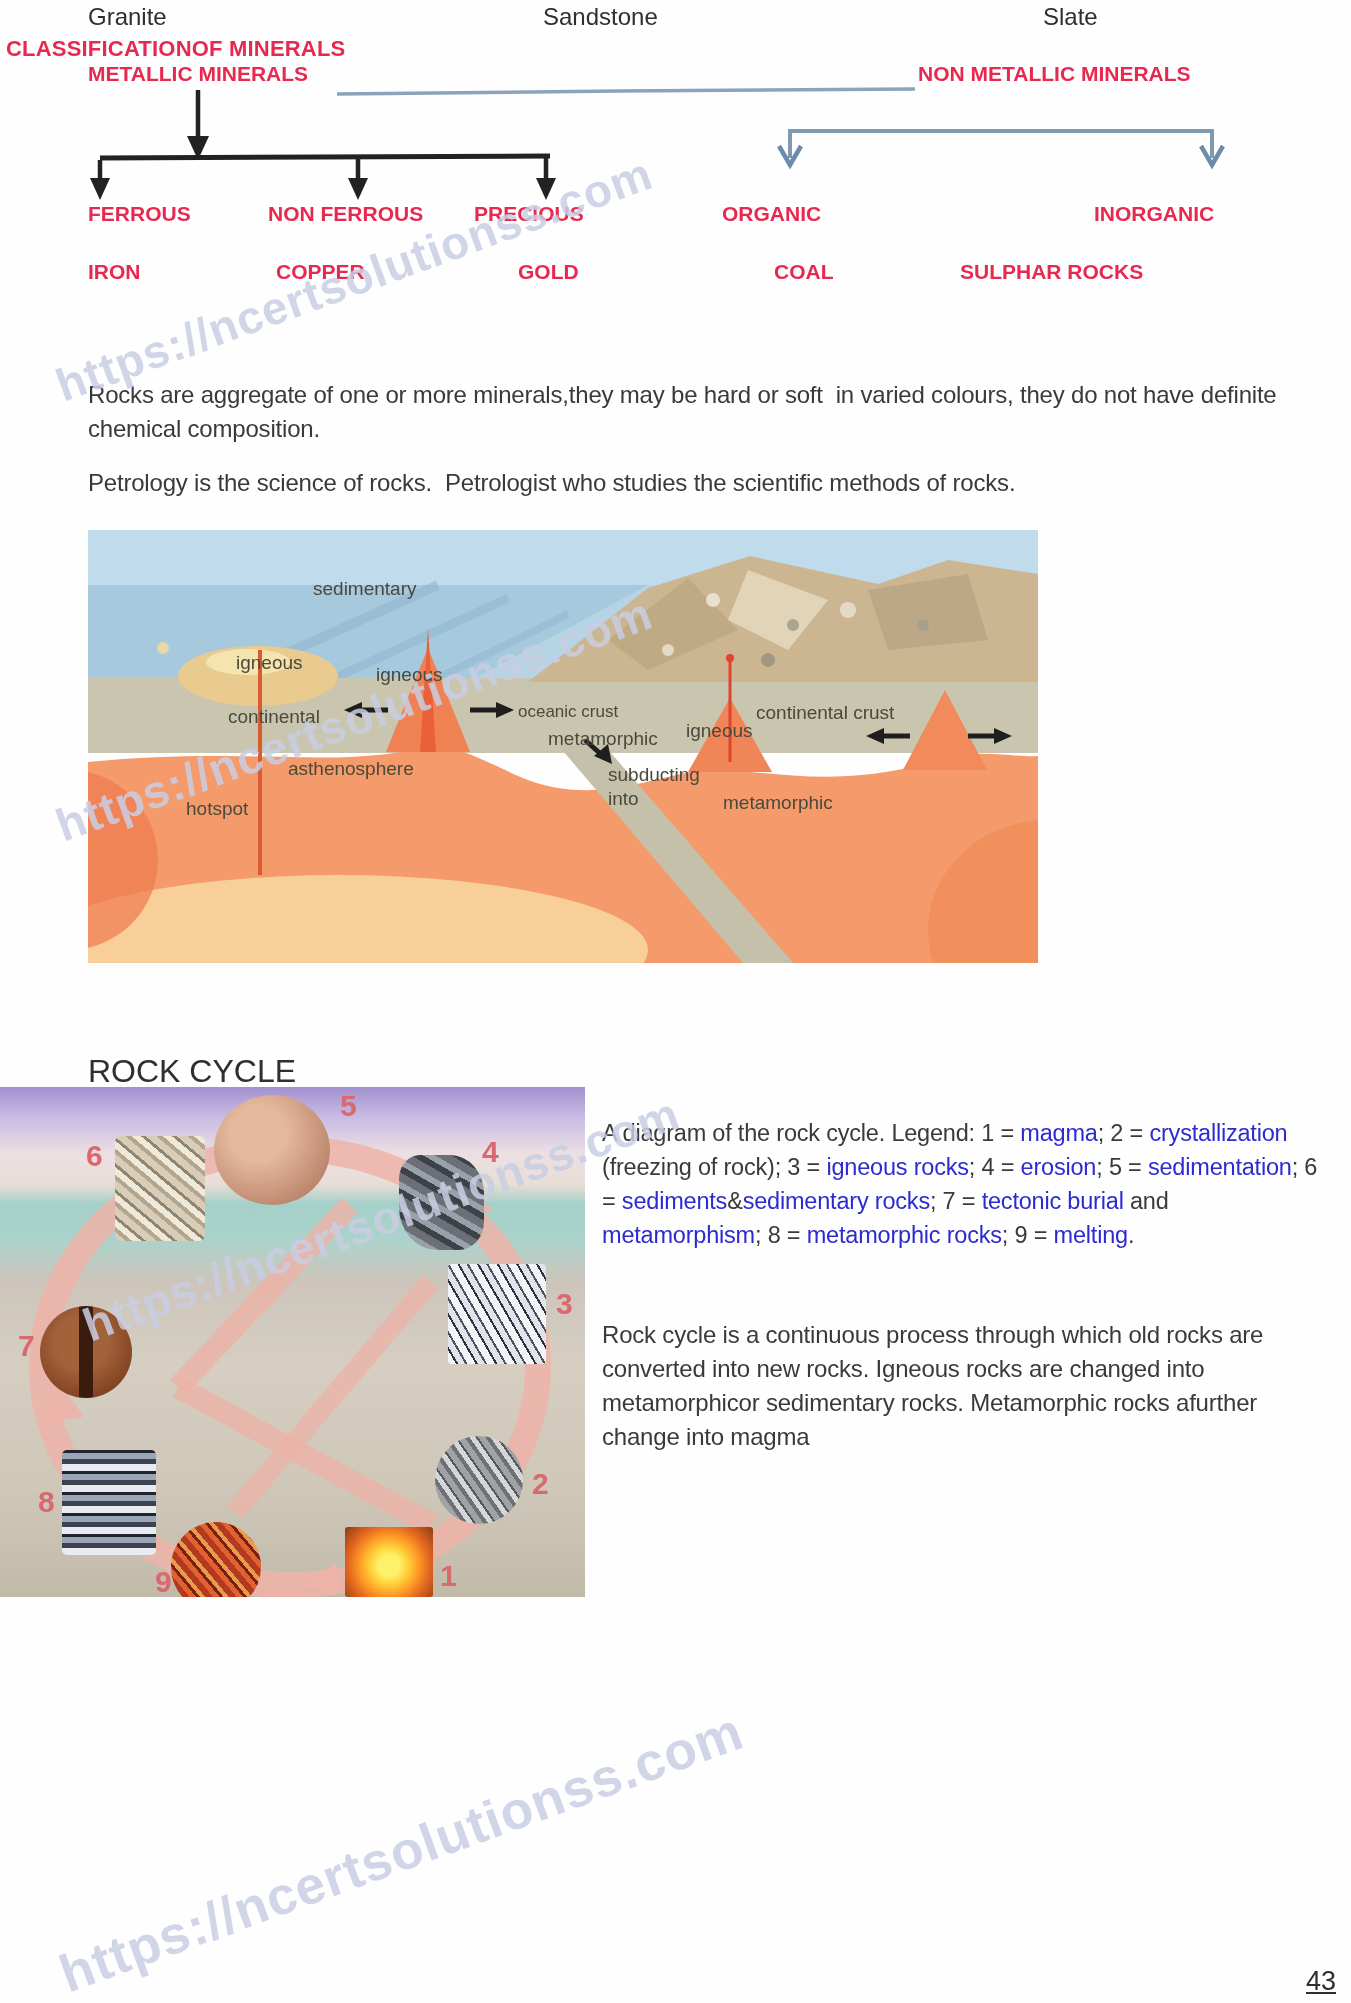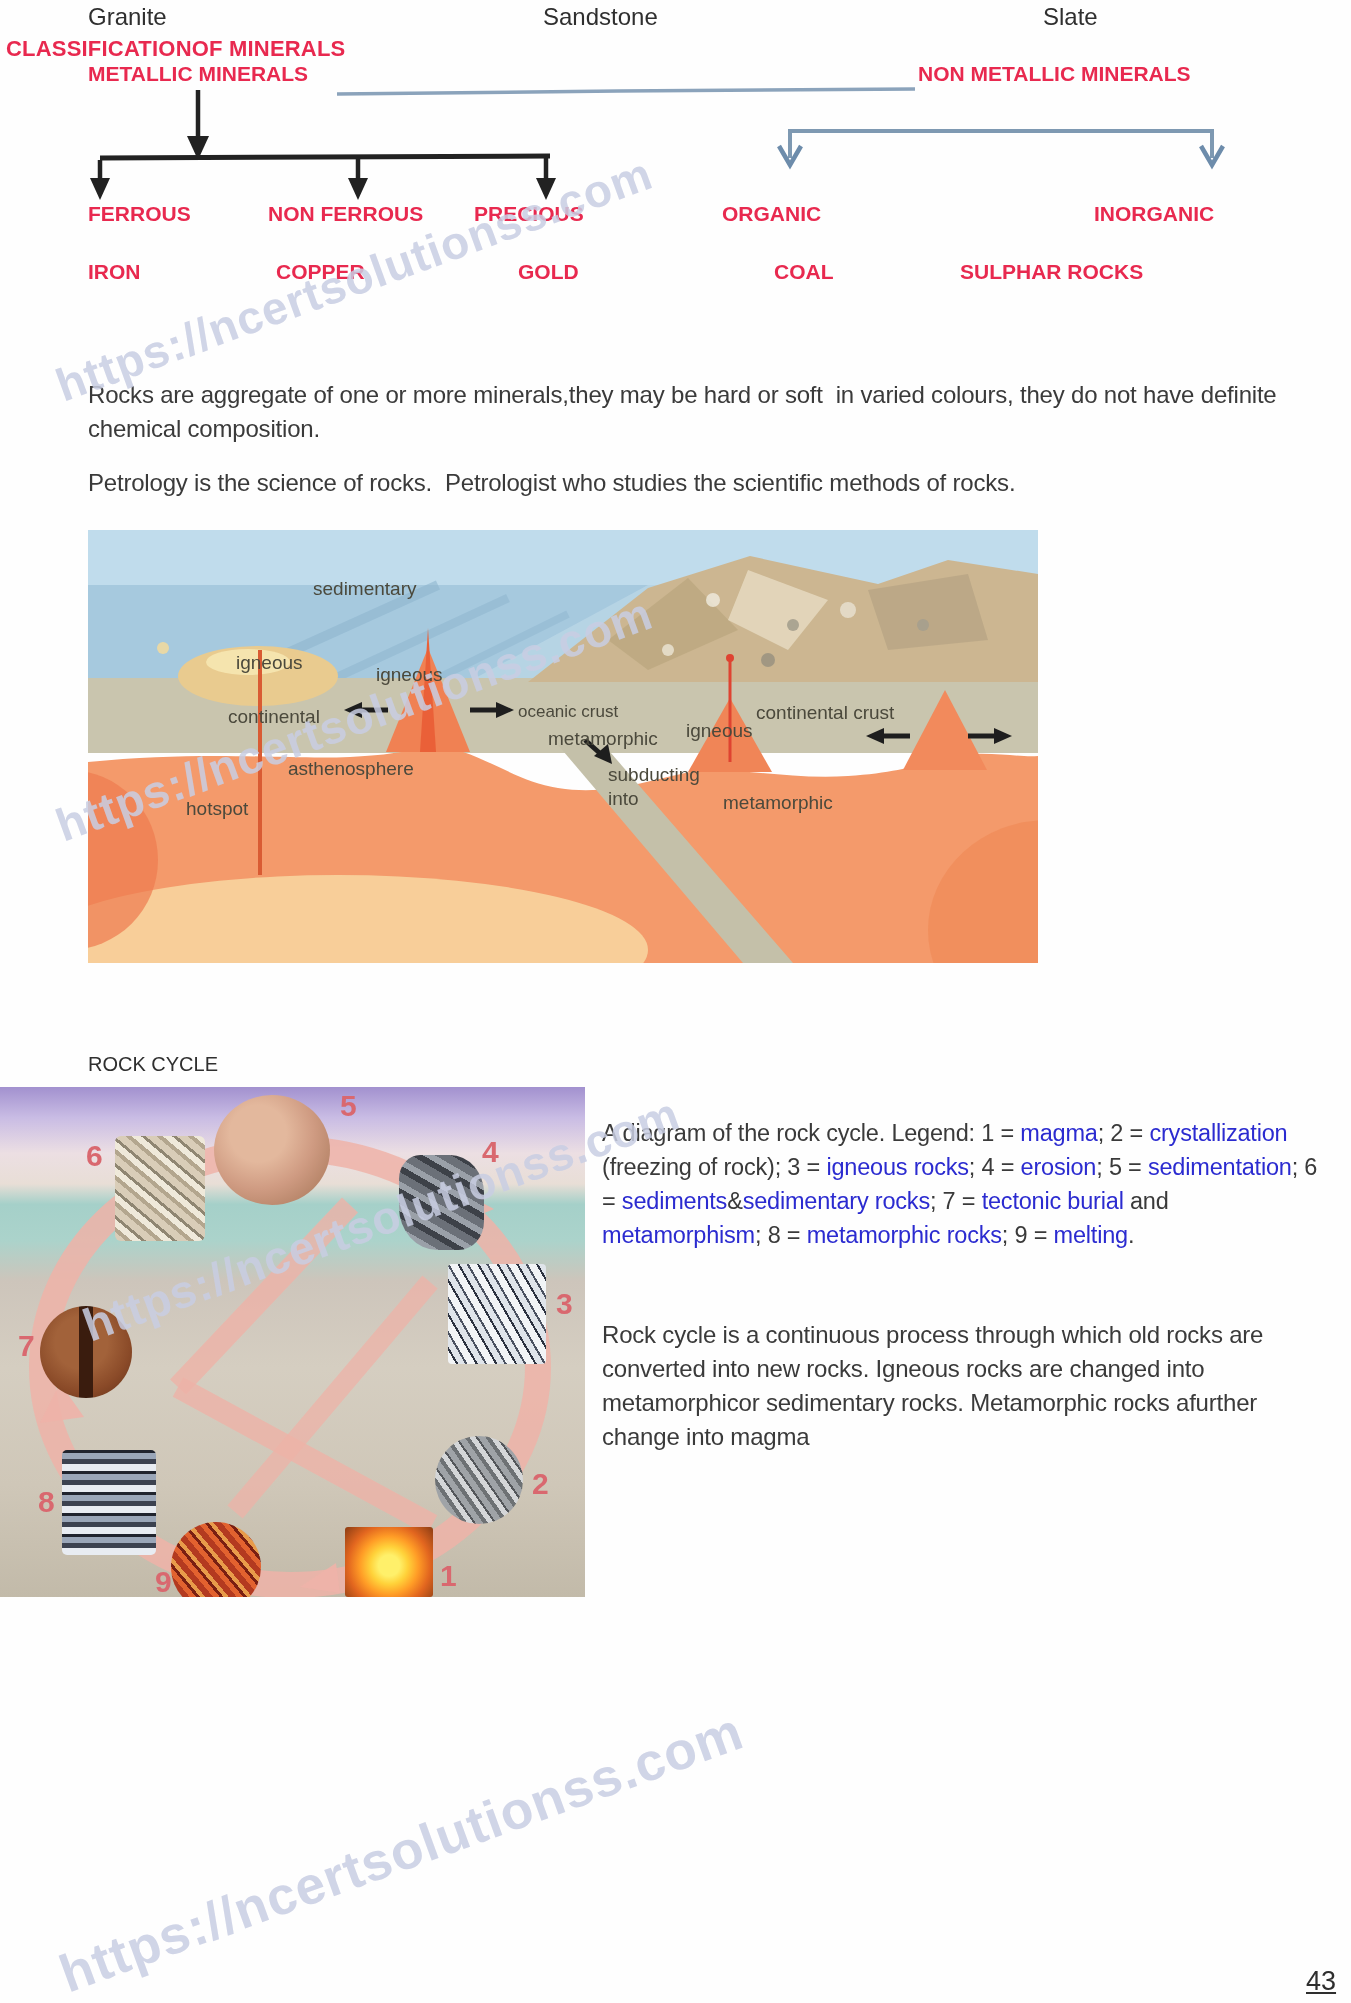--- a/index.html
+++ b/index.html
@@ -6,21 +6,21 @@
   .page{
     position:relative;width:1351px;height:2003px;margin:0 auto;
     background:#fefefe;overflow:hidden;
     font-family:"Liberation Sans",sans-serif;color:#3c3c3c;
   }
   .abs{position:absolute;}
   .hdr{font-size:24px;color:#2f2f2f;}
   .red{color:#e8294f;font-weight:700;font-size:21px;white-space:nowrap;}
   .title-red{font-size:22px;letter-spacing:.2px;}
   .body-text{font-size:24px;line-height:34px;color:#3a3a3a;white-space:pre-wrap;letter-spacing:-0.2px;}
-  .section-h{font-size:20px;color:#2f2f2f;}
+  .section-h{font-size:32px;color:#2f2f2f;}
   .pagenum{font-size:27px;color:#2e2e2e;text-decoration:underline;}
 
   
   .wm{
     color:#c9cee3;opacity:.85;font-weight:700;white-space:nowrap;
     transform:rotate(-20deg);transform-origin:0 50%;
     pointer-events:none;z-index:6;letter-spacing:1px;
   }
 
   

